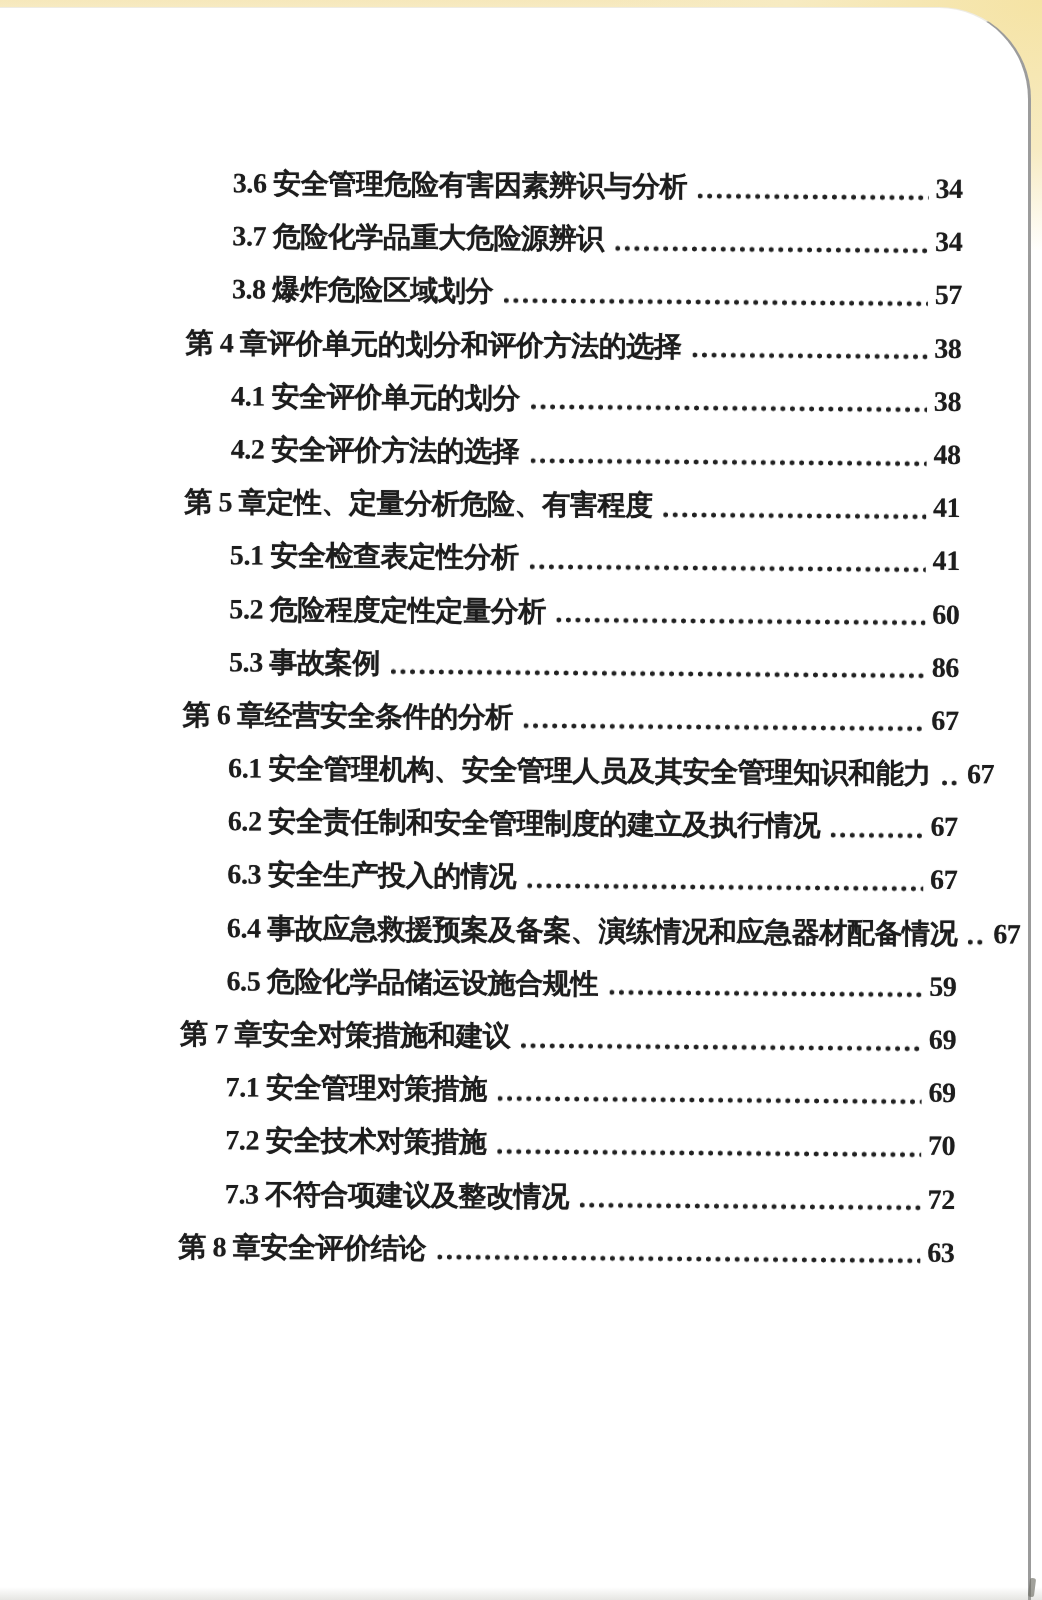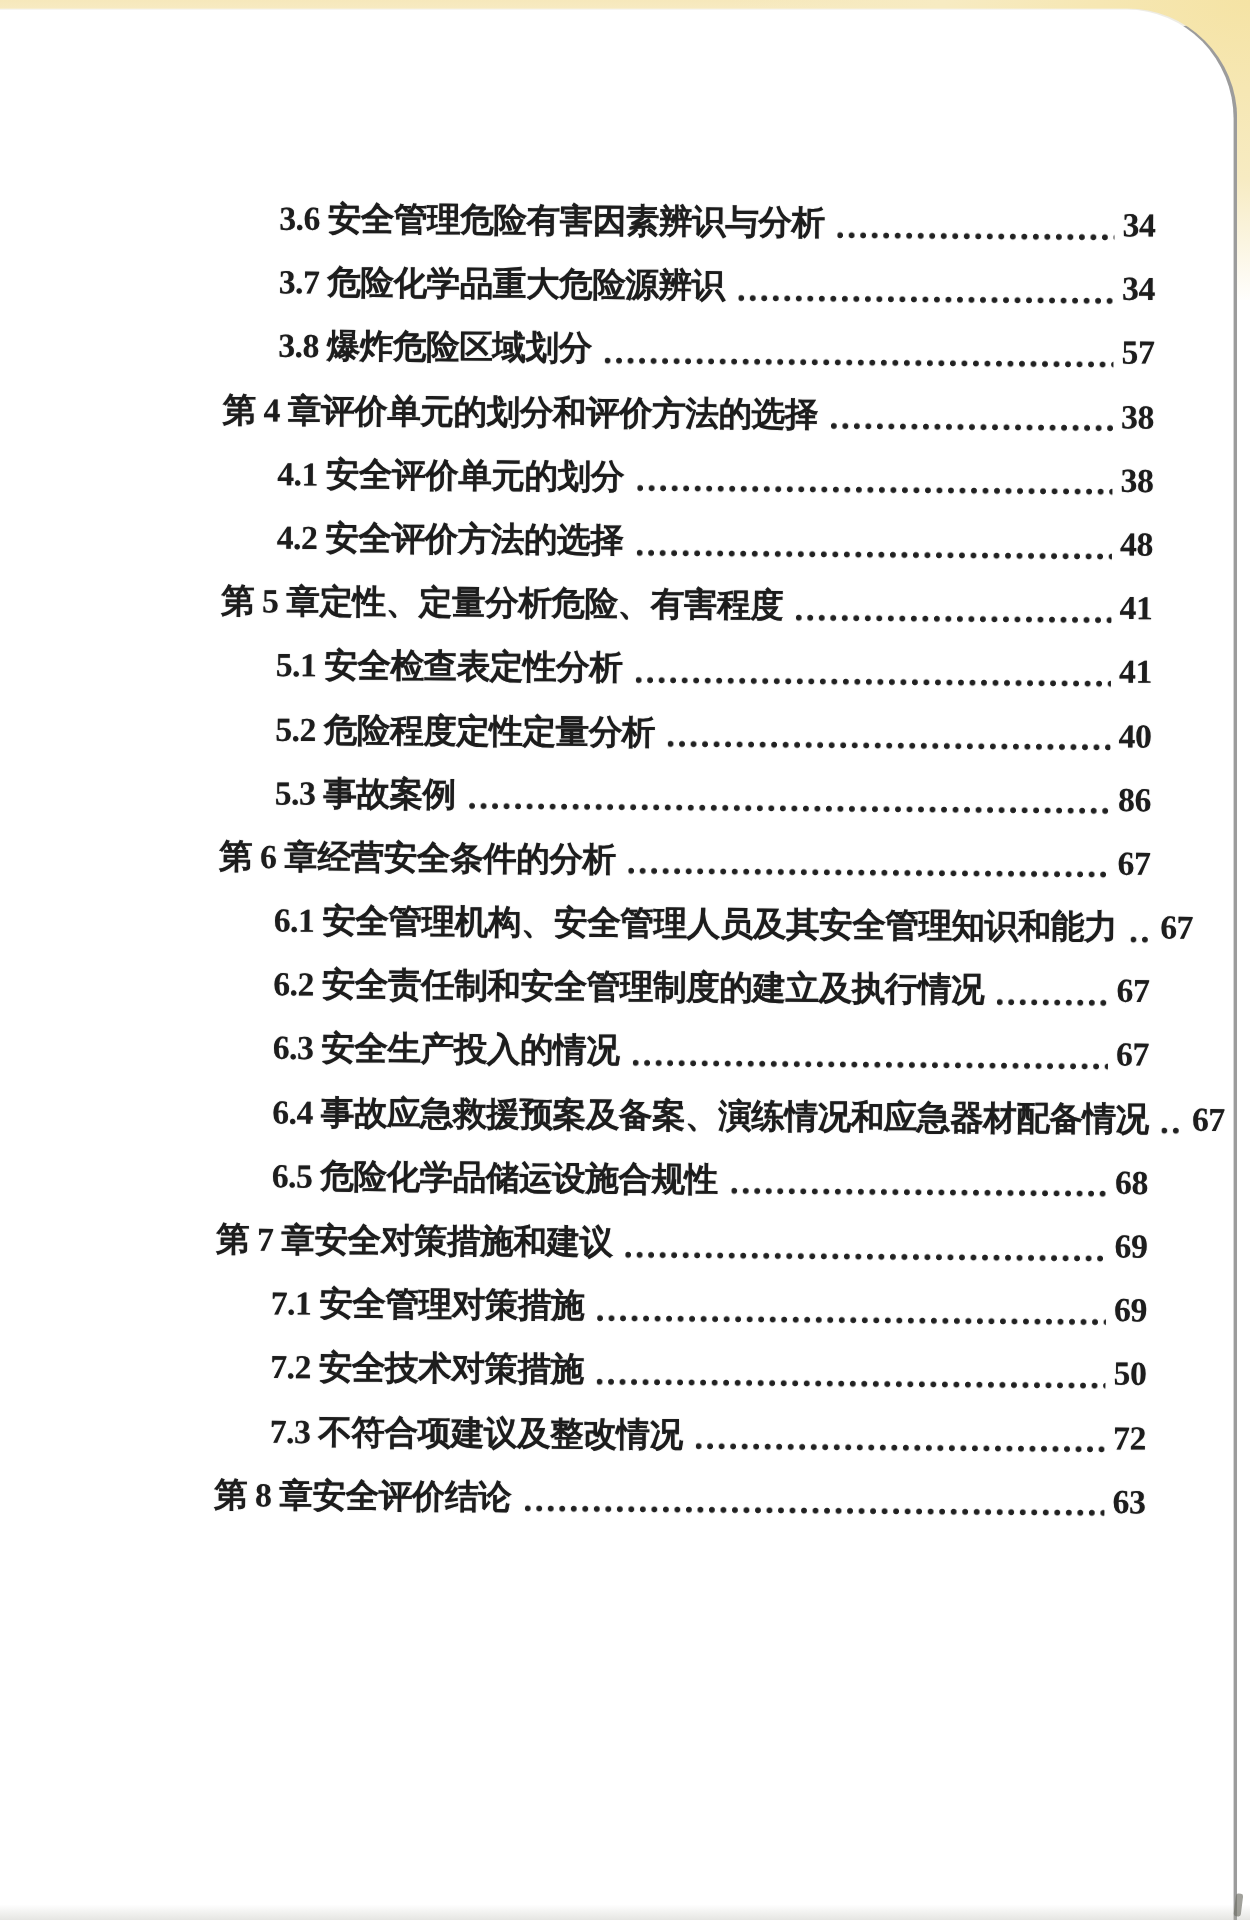--- a/index.html
+++ b/index.html
@@ -160,21 +160,21 @@
 
   <div class="toc-entry section">
     <span class="toc-label">5.1 安全检查表定性分析</span>
     <span class="toc-leader"></span>
     <span class="toc-page">41</span>
   </div>
 
   <div class="toc-entry section">
     <span class="toc-label">5.2 危险程度定性定量分析</span>
     <span class="toc-leader"></span>
-    <span class="toc-page">40</span>
+    <span class="toc-page">60</span>
   </div>
 
   <div class="toc-entry section">
     <span class="toc-label">5.3 事故案例</span>
     <span class="toc-leader"></span>
     <span class="toc-page">86</span>
   </div>
 
   <div class="toc-entry chapter">
     <span class="toc-label">第 6 章经营安全条件的分析</span>
@@ -202,39 +202,39 @@
 
   <div class="toc-entry section">
     <span class="toc-label">6.4 事故应急救援预案及备案、演练情况和应急器材配备情况</span>
     <span class="toc-leader"></span>
     <span class="toc-page">67</span>
   </div>
 
   <div class="toc-entry section">
     <span class="toc-label">6.5 危险化学品储运设施合规性</span>
     <span class="toc-leader"></span>
-    <span class="toc-page">68</span>
+    <span class="toc-page">59</span>
   </div>
 
   <div class="toc-entry chapter">
     <span class="toc-label">第 7 章安全对策措施和建议</span>
     <span class="toc-leader"></span>
     <span class="toc-page">69</span>
   </div>
 
   <div class="toc-entry section">
     <span class="toc-label">7.1 安全管理对策措施</span>
     <span class="toc-leader"></span>
     <span class="toc-page">69</span>
   </div>
 
   <div class="toc-entry section">
     <span class="toc-label">7.2 安全技术对策措施</span>
     <span class="toc-leader"></span>
-    <span class="toc-page">50</span>
+    <span class="toc-page">70</span>
   </div>
 
   <div class="toc-entry section">
     <span class="toc-label">7.3 不符合项建议及整改情况</span>
     <span class="toc-leader"></span>
     <span class="toc-page">72</span>
   </div>
 
   <div class="toc-entry chapter">
     <span class="toc-label">第 8 章安全评价结论</span>

